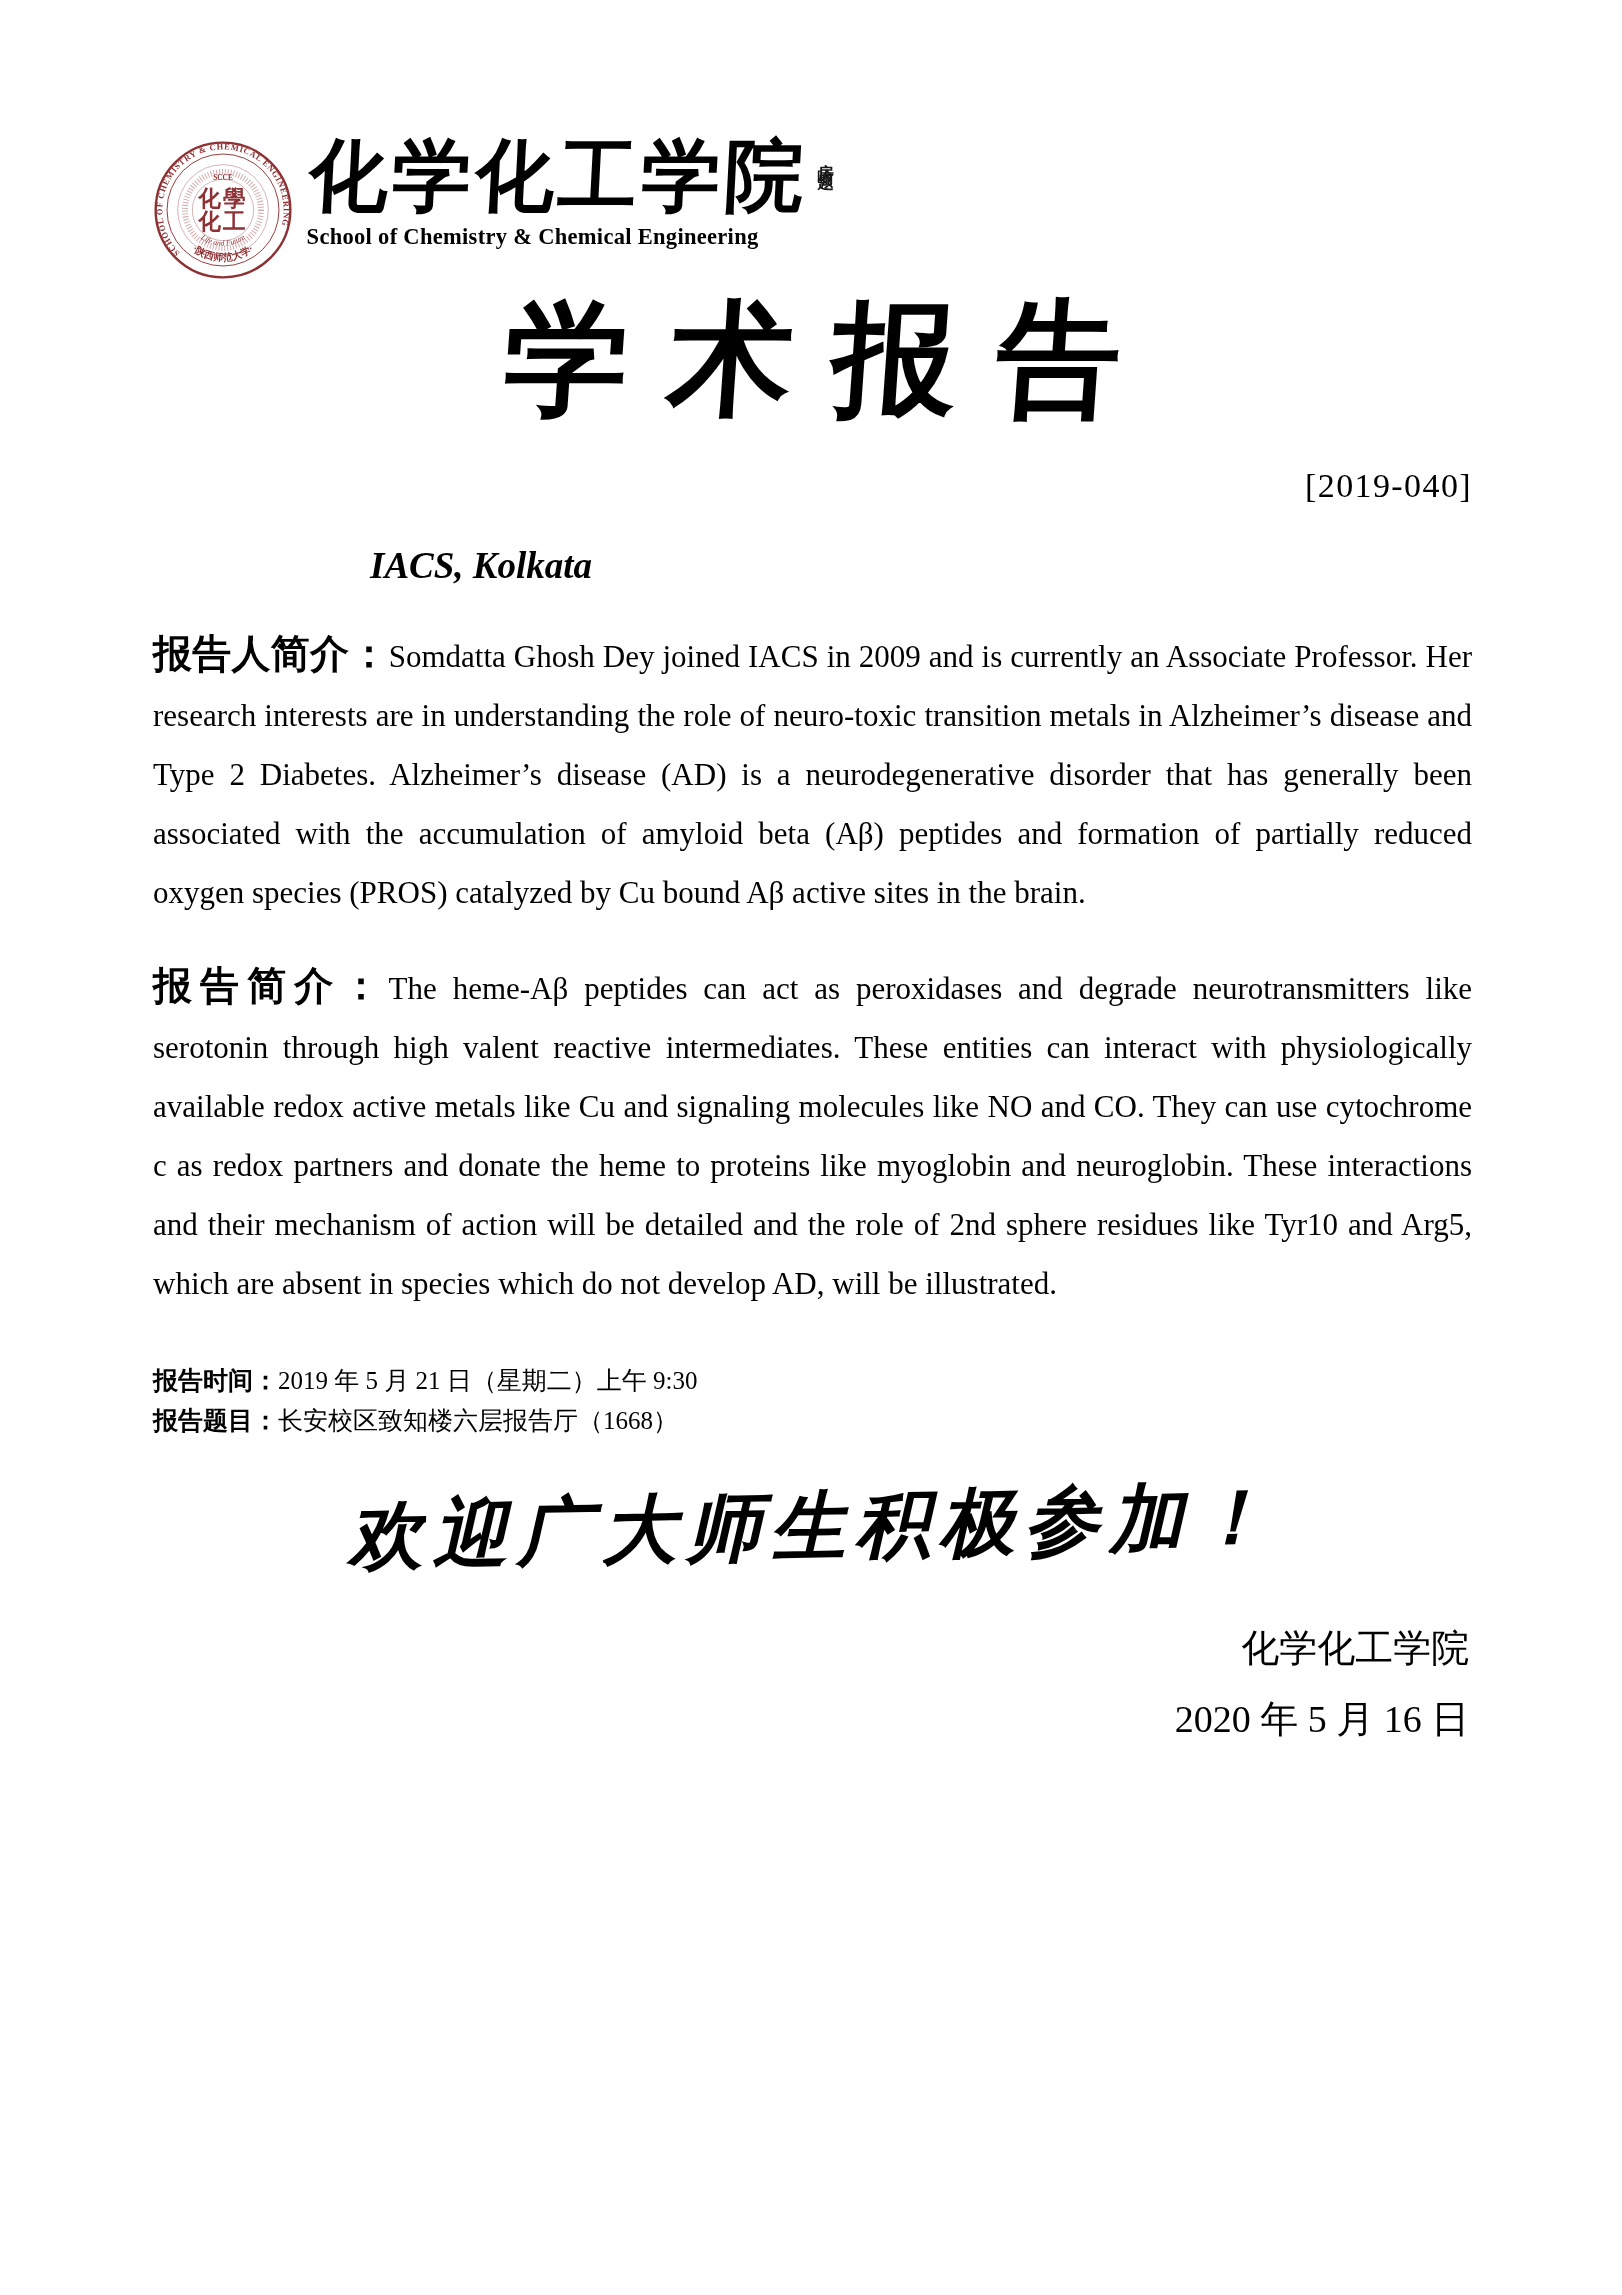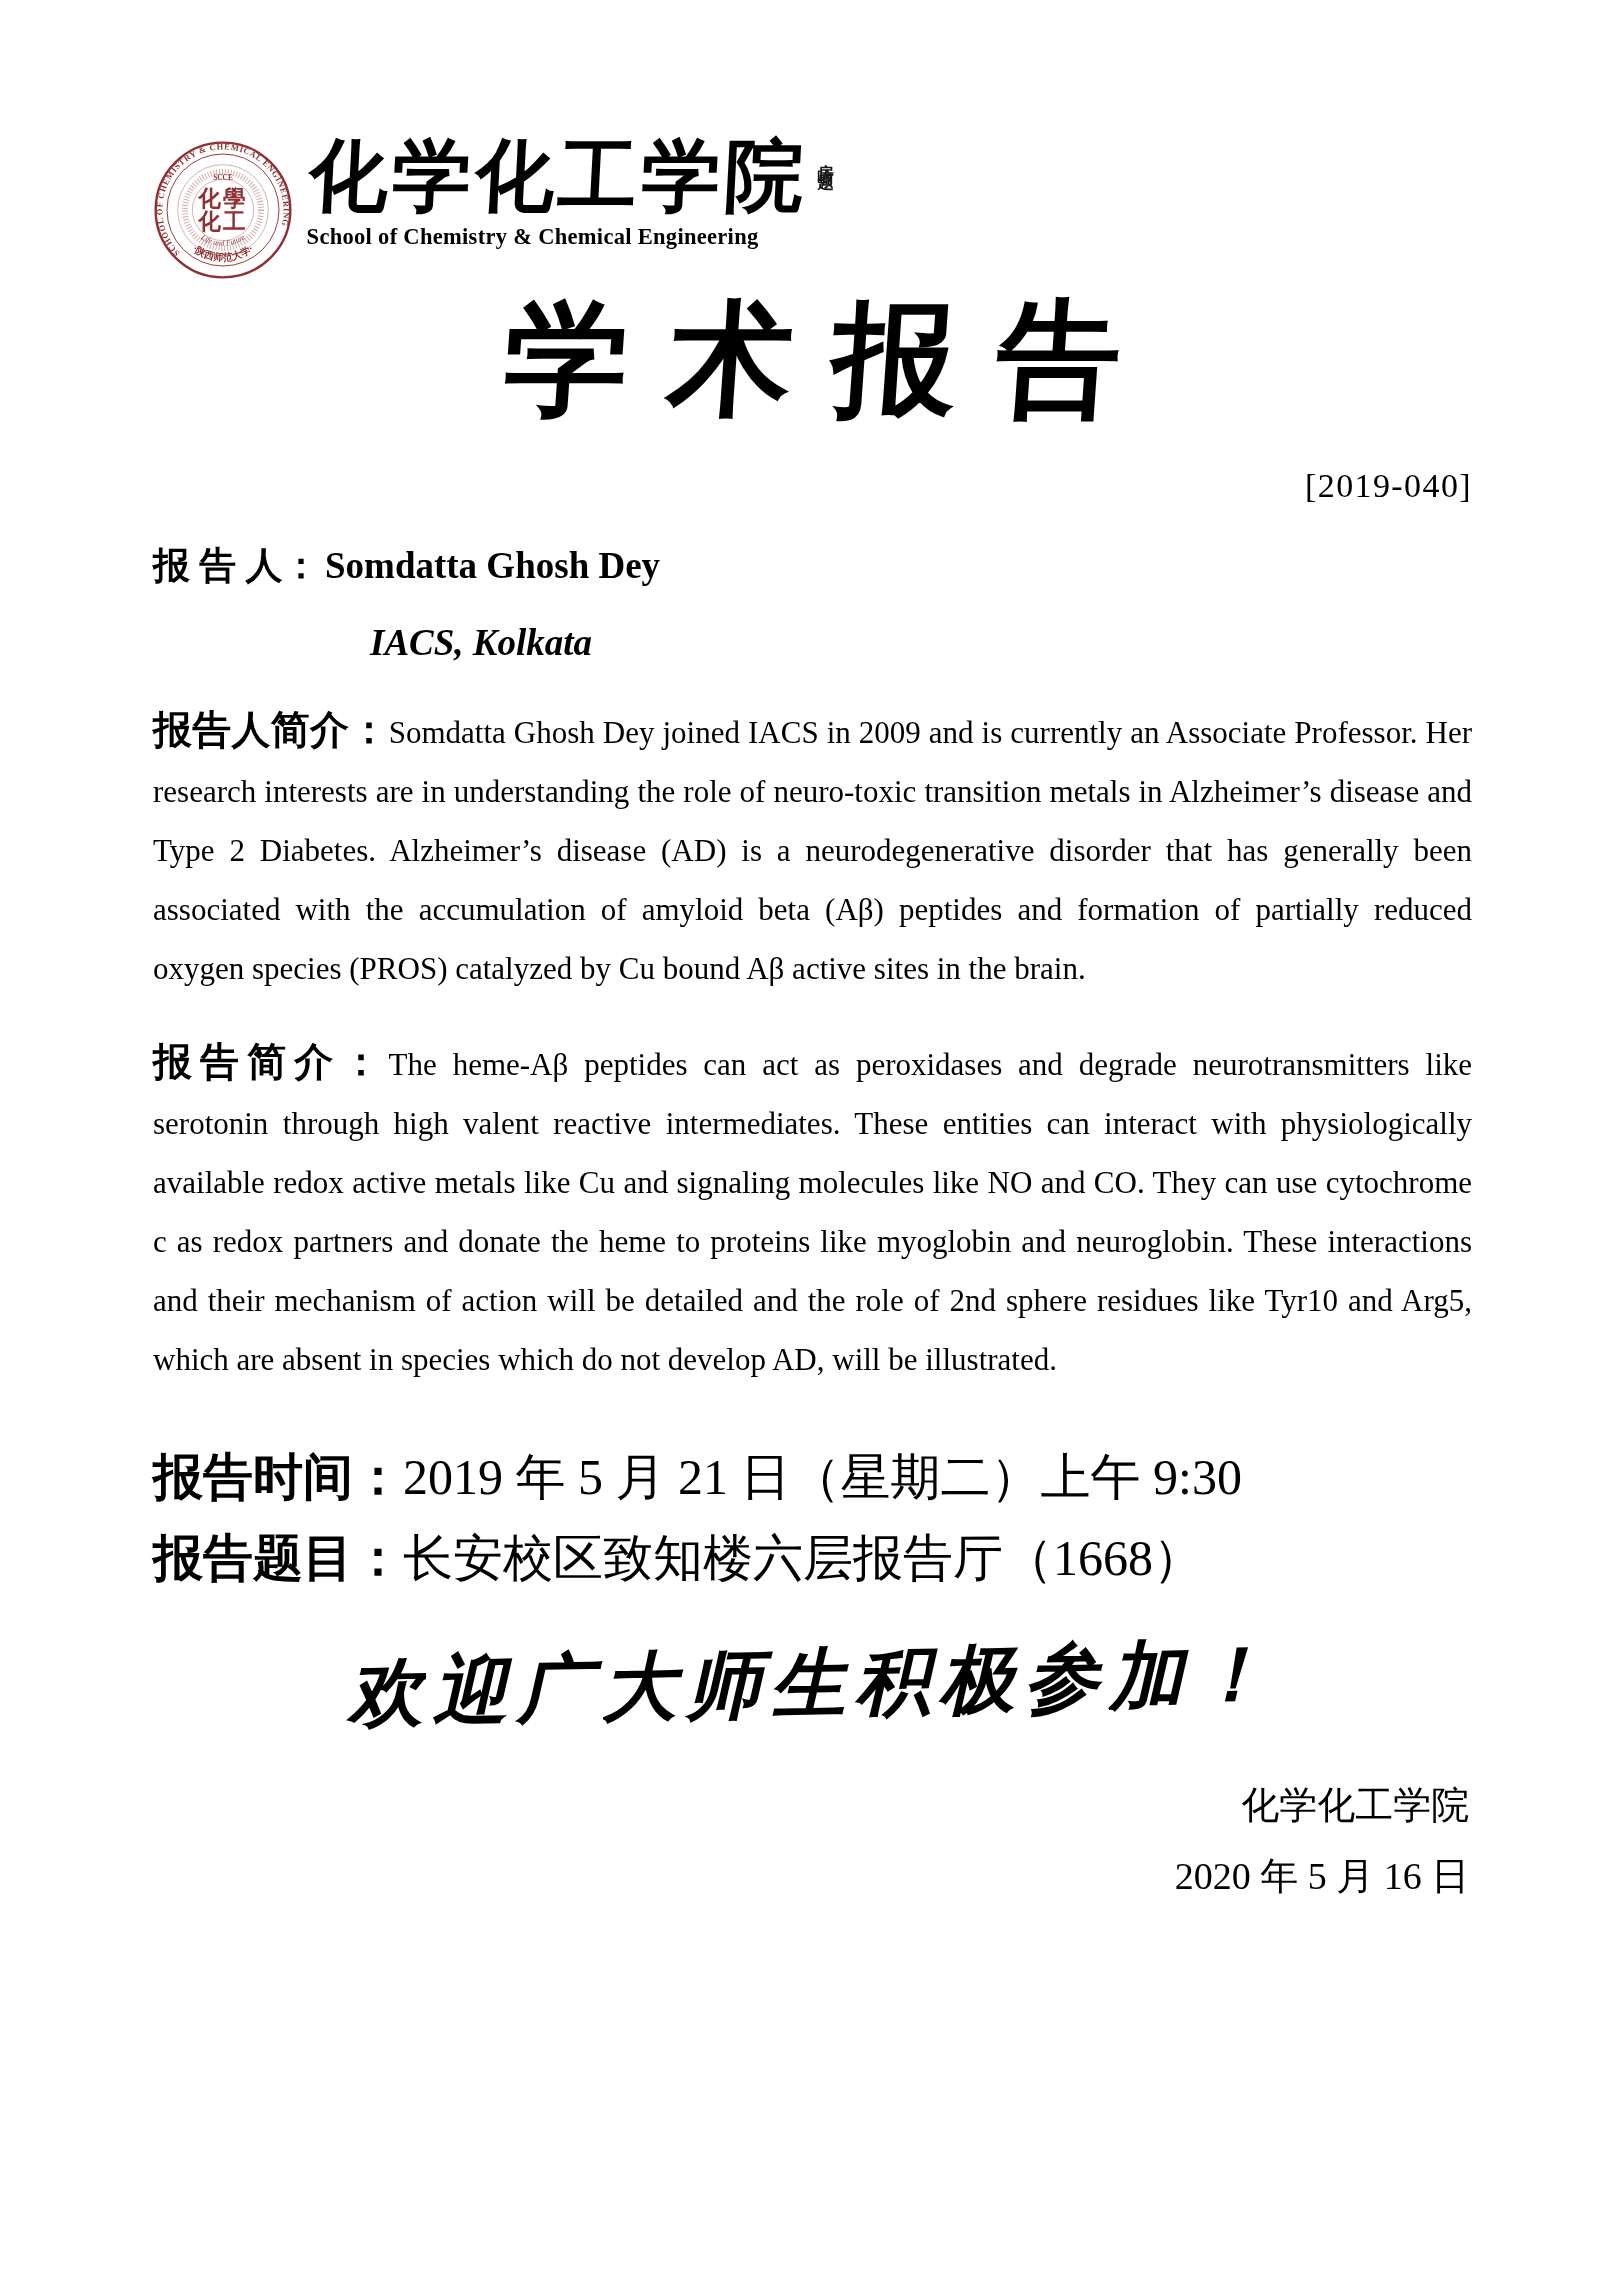--- a/index.html
+++ b/index.html
@@ -76,21 +76,21 @@
   .para {
     margin-top: 34px;
     font-size: 31px;
     line-height: 59px;
     text-align: justify;
     text-justify: inter-word;
   }
   .para-label { font-size: 39px; font-weight: bold; margin-top: 32px; }
 
   
-  .sched { margin-top: 48px; font-size: 50px; line-height: 1.62; }
+  .sched { margin-top: 48px; font-size: 25px; line-height: 1.62; }
   .sched-row { white-space: nowrap; }
   .sched-label { font-weight: bold; }
 
   
   .welcome {
     text-align: center;
     margin-top: 35px;
     font-size: 75px;
     font-weight: bold;
     font-style: italic;
@@ -138,23 +138,20 @@
         <div class="brand-en">School of Chemistry &amp; Chemical Engineering</div>
       </div>
 
       <div class="inscription">房喻题</div>
     </div>
 
     <div class="title-main">学术报告</div>
     <div class="title-number">[2019-040]</div>
 
     <div class="info">
-      <div class="info-row">
-        <span class="info-label">报 告 人：</span><span class="info-value">Somdatta Ghosh Dey</span>
-      </div>
       <div class="info-row affil-row">
         <span>IACS, Kolkata</span>
       </div>
     </div>
 
     <p class="para"><span class="para-label">报告人简介：</span><span>Somdatta Ghosh Dey joined IACS in 2009 and is currently an Associate Professor. Her research interests are in understanding the role of neuro-toxic transition metals in Alzheimer’s disease and Type 2 Diabetes. Alzheimer’s disease (AD) is a neurodegenerative disorder that has generally been associated with the accumulation of amyloid beta (Aβ) peptides and formation of partially reduced oxygen species (PROS) catalyzed by Cu bound Aβ active sites in the brain.</span></p>
 
     <p class="para"><span class="para-label">报告简介：</span><span>The heme-Aβ peptides can act as peroxidases and degrade neurotransmitters like serotonin through high valent reactive intermediates. These entities can interact with physiologically available redox active metals like Cu and signaling molecules like NO and CO. They can use cytochrome c as redox partners and donate the heme to proteins like myoglobin and neuroglobin. These interactions and their mechanism of action will be detailed and the role of 2nd sphere residues like Tyr10 and Arg5, which are absent in species which do not develop AD, will be illustrated.</span></p>
 
     <div class="sched">

